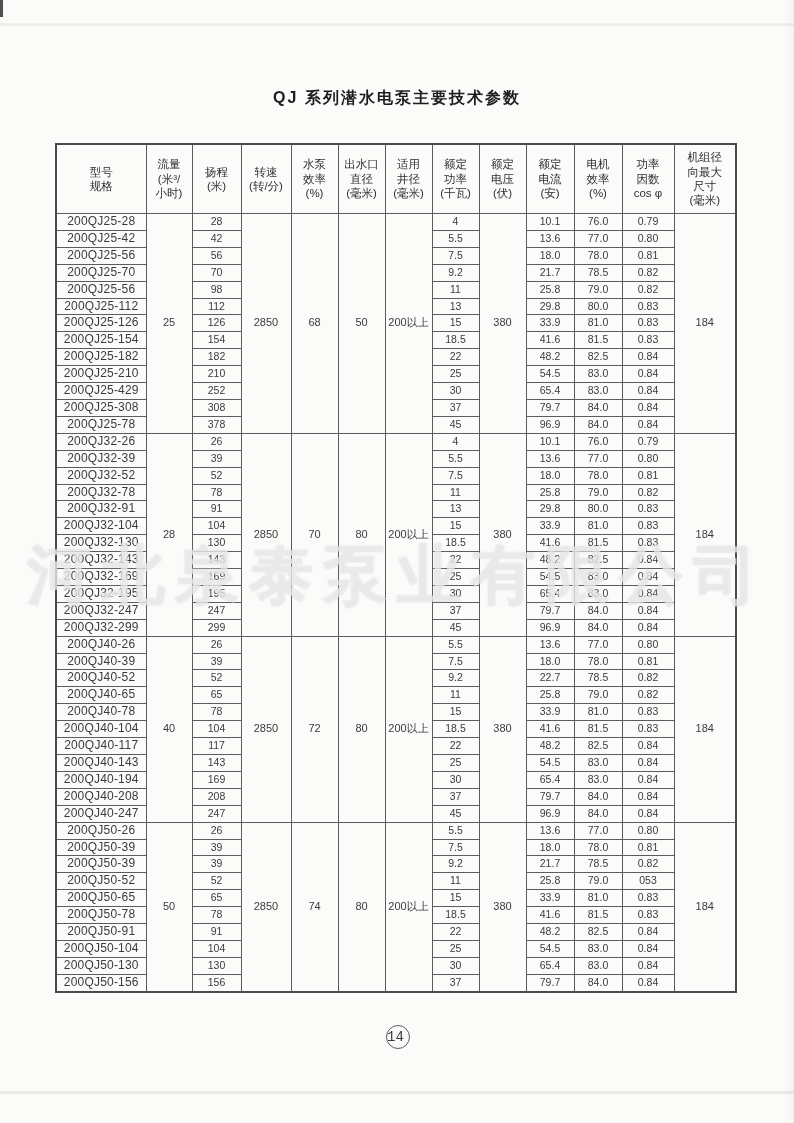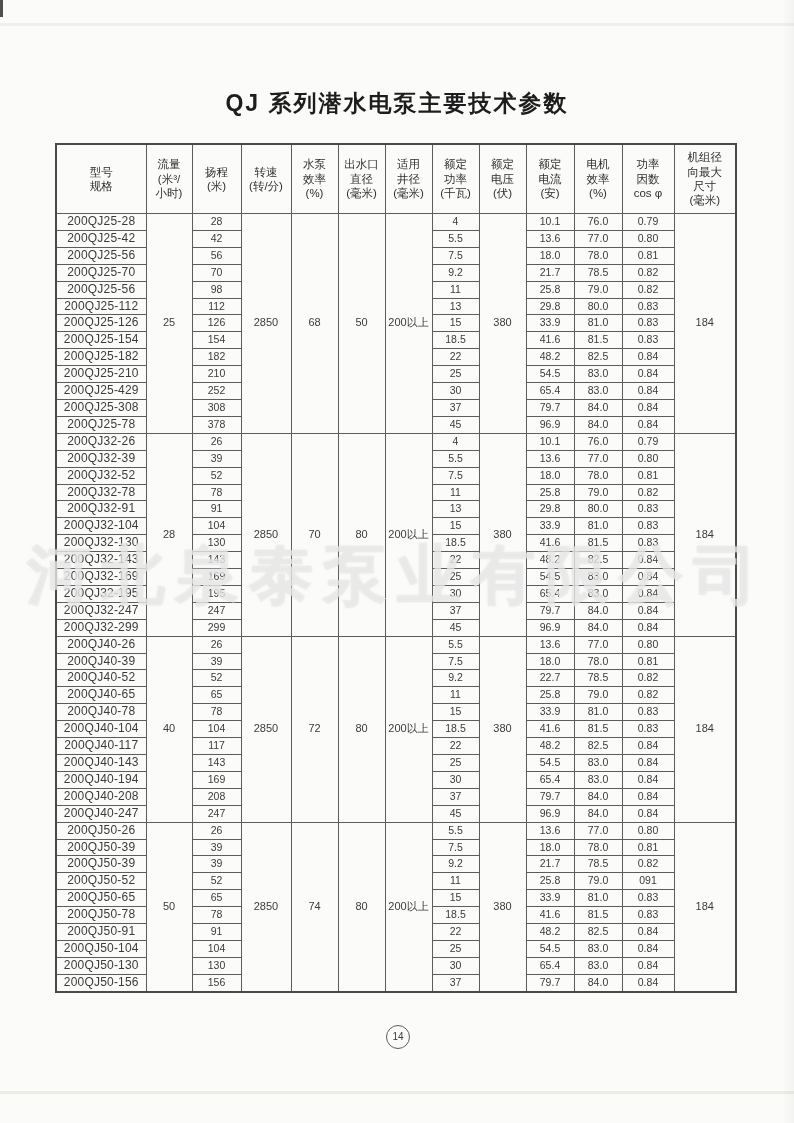--- a/index.html
+++ b/index.html
@@ -9,21 +9,21 @@
     font-family:"Liberation Sans","DejaVu Sans",sans-serif;
     color:#3b3b3b;
   }
   .scan-mark-topleft{position:absolute;left:0;top:0;width:3px;height:17px;background:#4f4f4f;}
   .scan-line-top{position:absolute;left:0;top:23px;width:100%;height:3px;background:#f0efec;}
   .scan-line-bottom{position:absolute;left:0;top:1091px;width:100%;height:3px;background:#ecebe8;}
   .scan-edge-right{position:absolute;right:0;top:0;width:12px;height:100%;background:linear-gradient(to right,rgba(0,0,0,0),rgba(0,0,0,0.03));}
 
   .page-title{
     position:absolute;left:0;top:88px;width:794px;
-    text-align:center;font-size:23px;font-weight:bold;color:#1d1d1d;
+    text-align:center;font-size:16px;font-weight:bold;color:#1d1d1d;
     letter-spacing:2px;
   }
 
   .spec-table-wrap{position:absolute;left:55px;top:143px;width:680px;}
   table.spec{
     border-collapse:collapse;table-layout:fixed;width:680px;
     font-size:10.5px;color:#3b3b3b;
   }
   table.spec th, table.spec td{
     border:1px solid #5c5c5c;
@@ -45,21 +45,21 @@
     font-size:64px;font-weight:bold;line-height:94px;
     text-align:center;letter-spacing:10px;white-space:nowrap;
     color:rgba(255,255,255,0.55);
     text-shadow:0 0 1px rgba(170,170,170,0.45), 0 0 3px rgba(200,200,200,0.30);
     pointer-events:none;z-index:5;
   }
 
   .page-number{
     position:absolute;left:386px;top:1025px;
     width:22px;height:22px;border:1px solid #5c5c5c;border-radius:50%;
-    text-align:center;line-height:22px;font-size:10px;color:#3b3b3b;
+    text-align:left;line-height:22px;font-size:14px;color:#3b3b3b;font-family:Liberation Mono, monospace;
   }
 </style>
 </head>
 <body>
 
 <div class="scan-mark-topleft"></div>
 <div class="scan-line-top"></div>
 <div class="scan-line-bottom"></div>
 <div class="scan-edge-right"></div>
 
@@ -463,21 +463,21 @@
           <td>21.7</td>
           <td>78.5</td>
           <td>0.82</td>
         </tr>
         <tr>
           <td class="model-cell">200QJ50-52</td>
           <td>52</td>
           <td>11</td>
           <td>25.8</td>
           <td>79.0</td>
-          <td>091</td>
+          <td>053</td>
         </tr>
         <tr>
           <td class="model-cell">200QJ50-65</td>
           <td>65</td>
           <td>15</td>
           <td>33.9</td>
           <td>81.0</td>
           <td>0.83</td>
         </tr>
         <tr>

